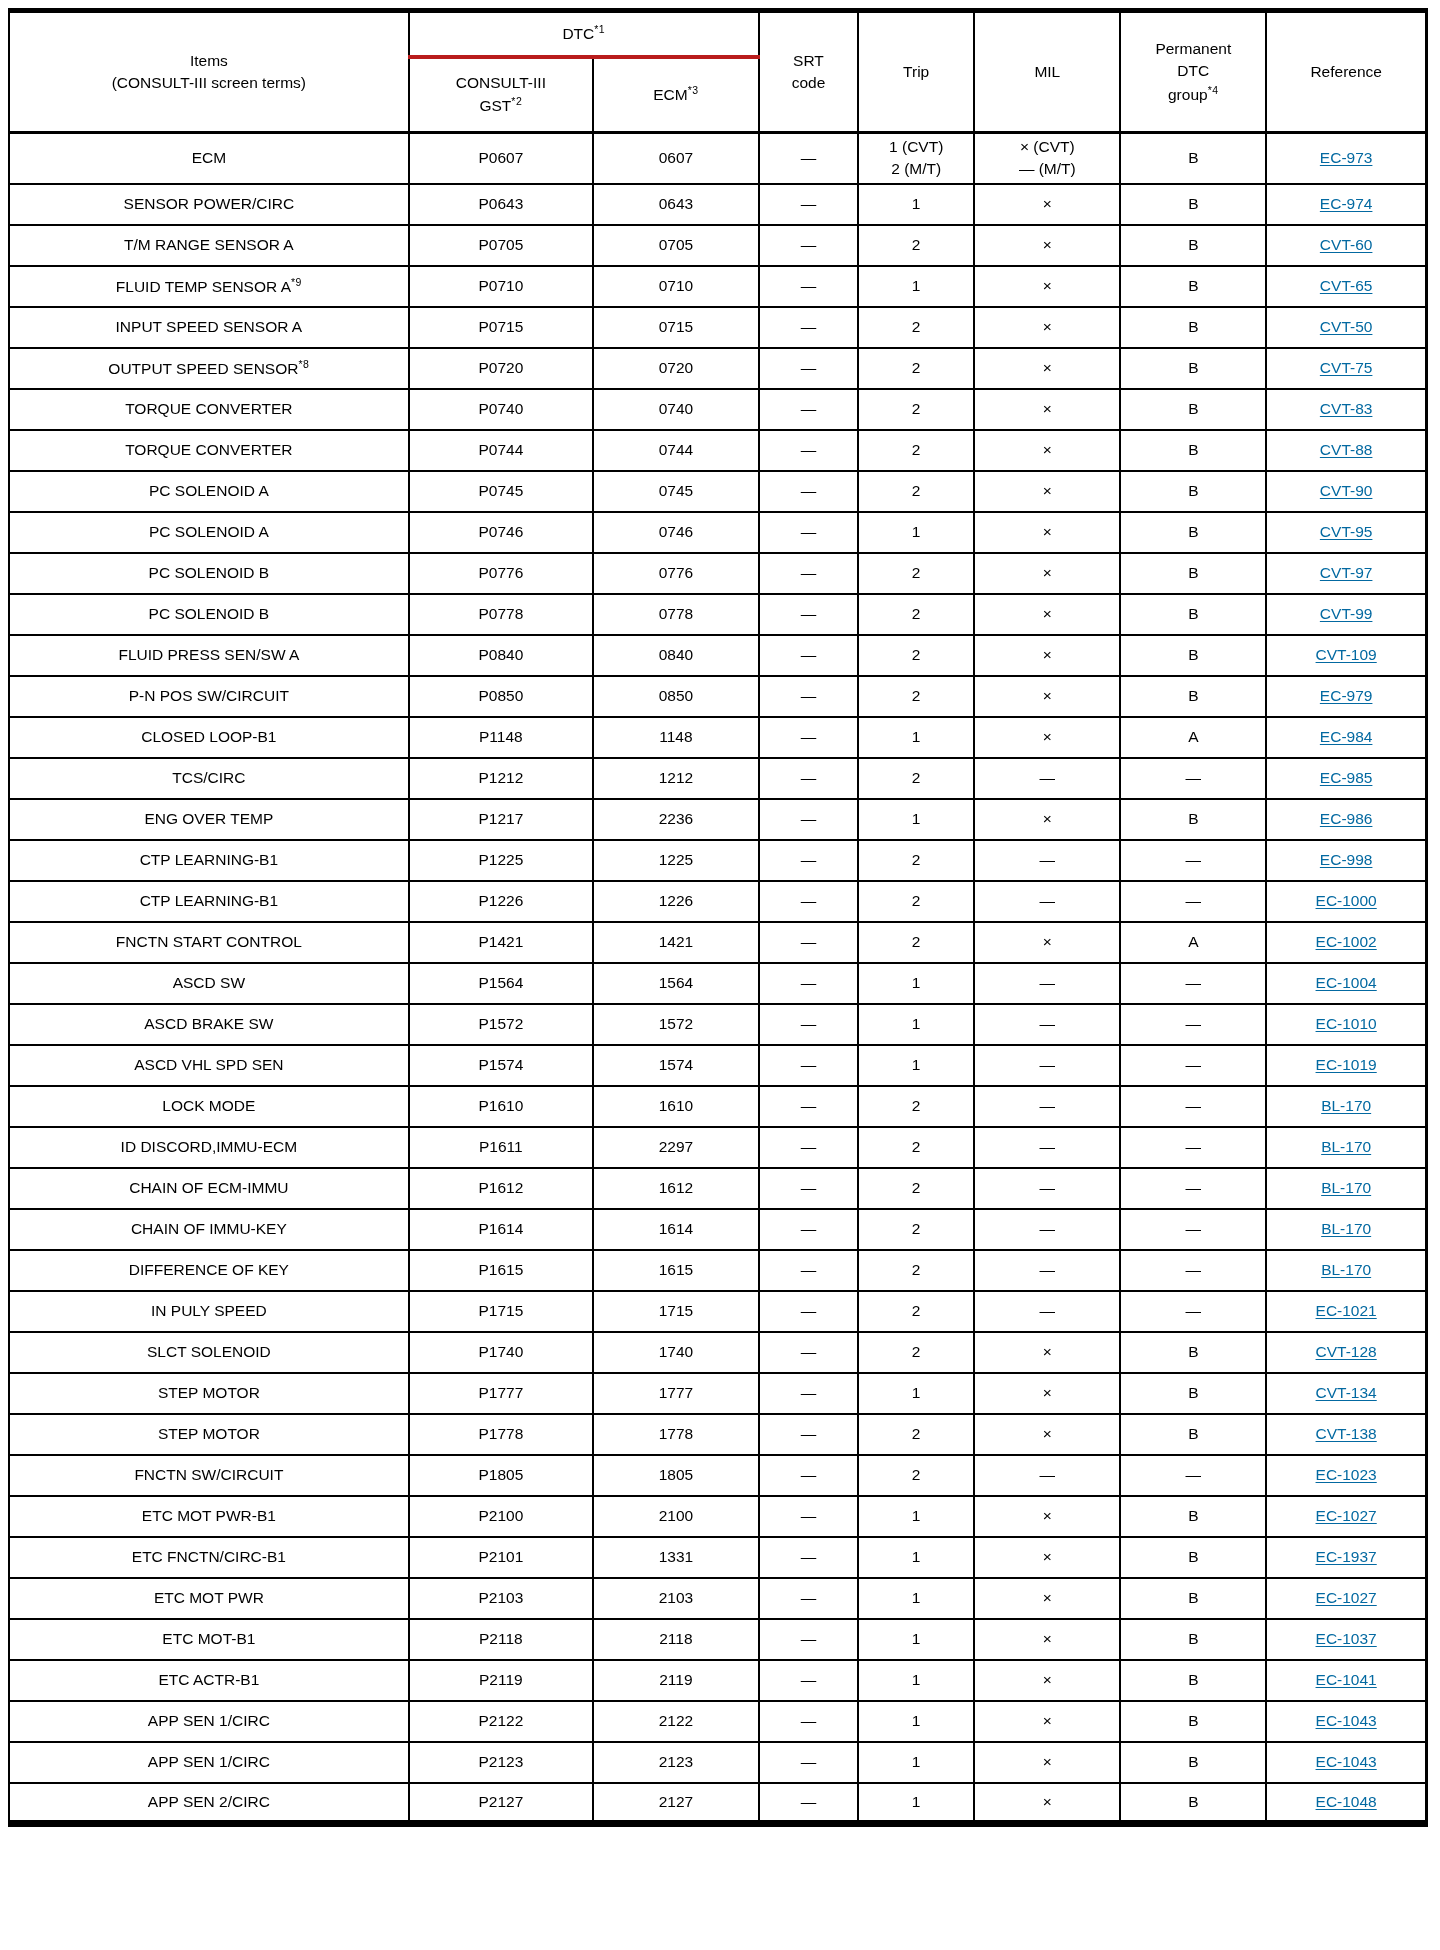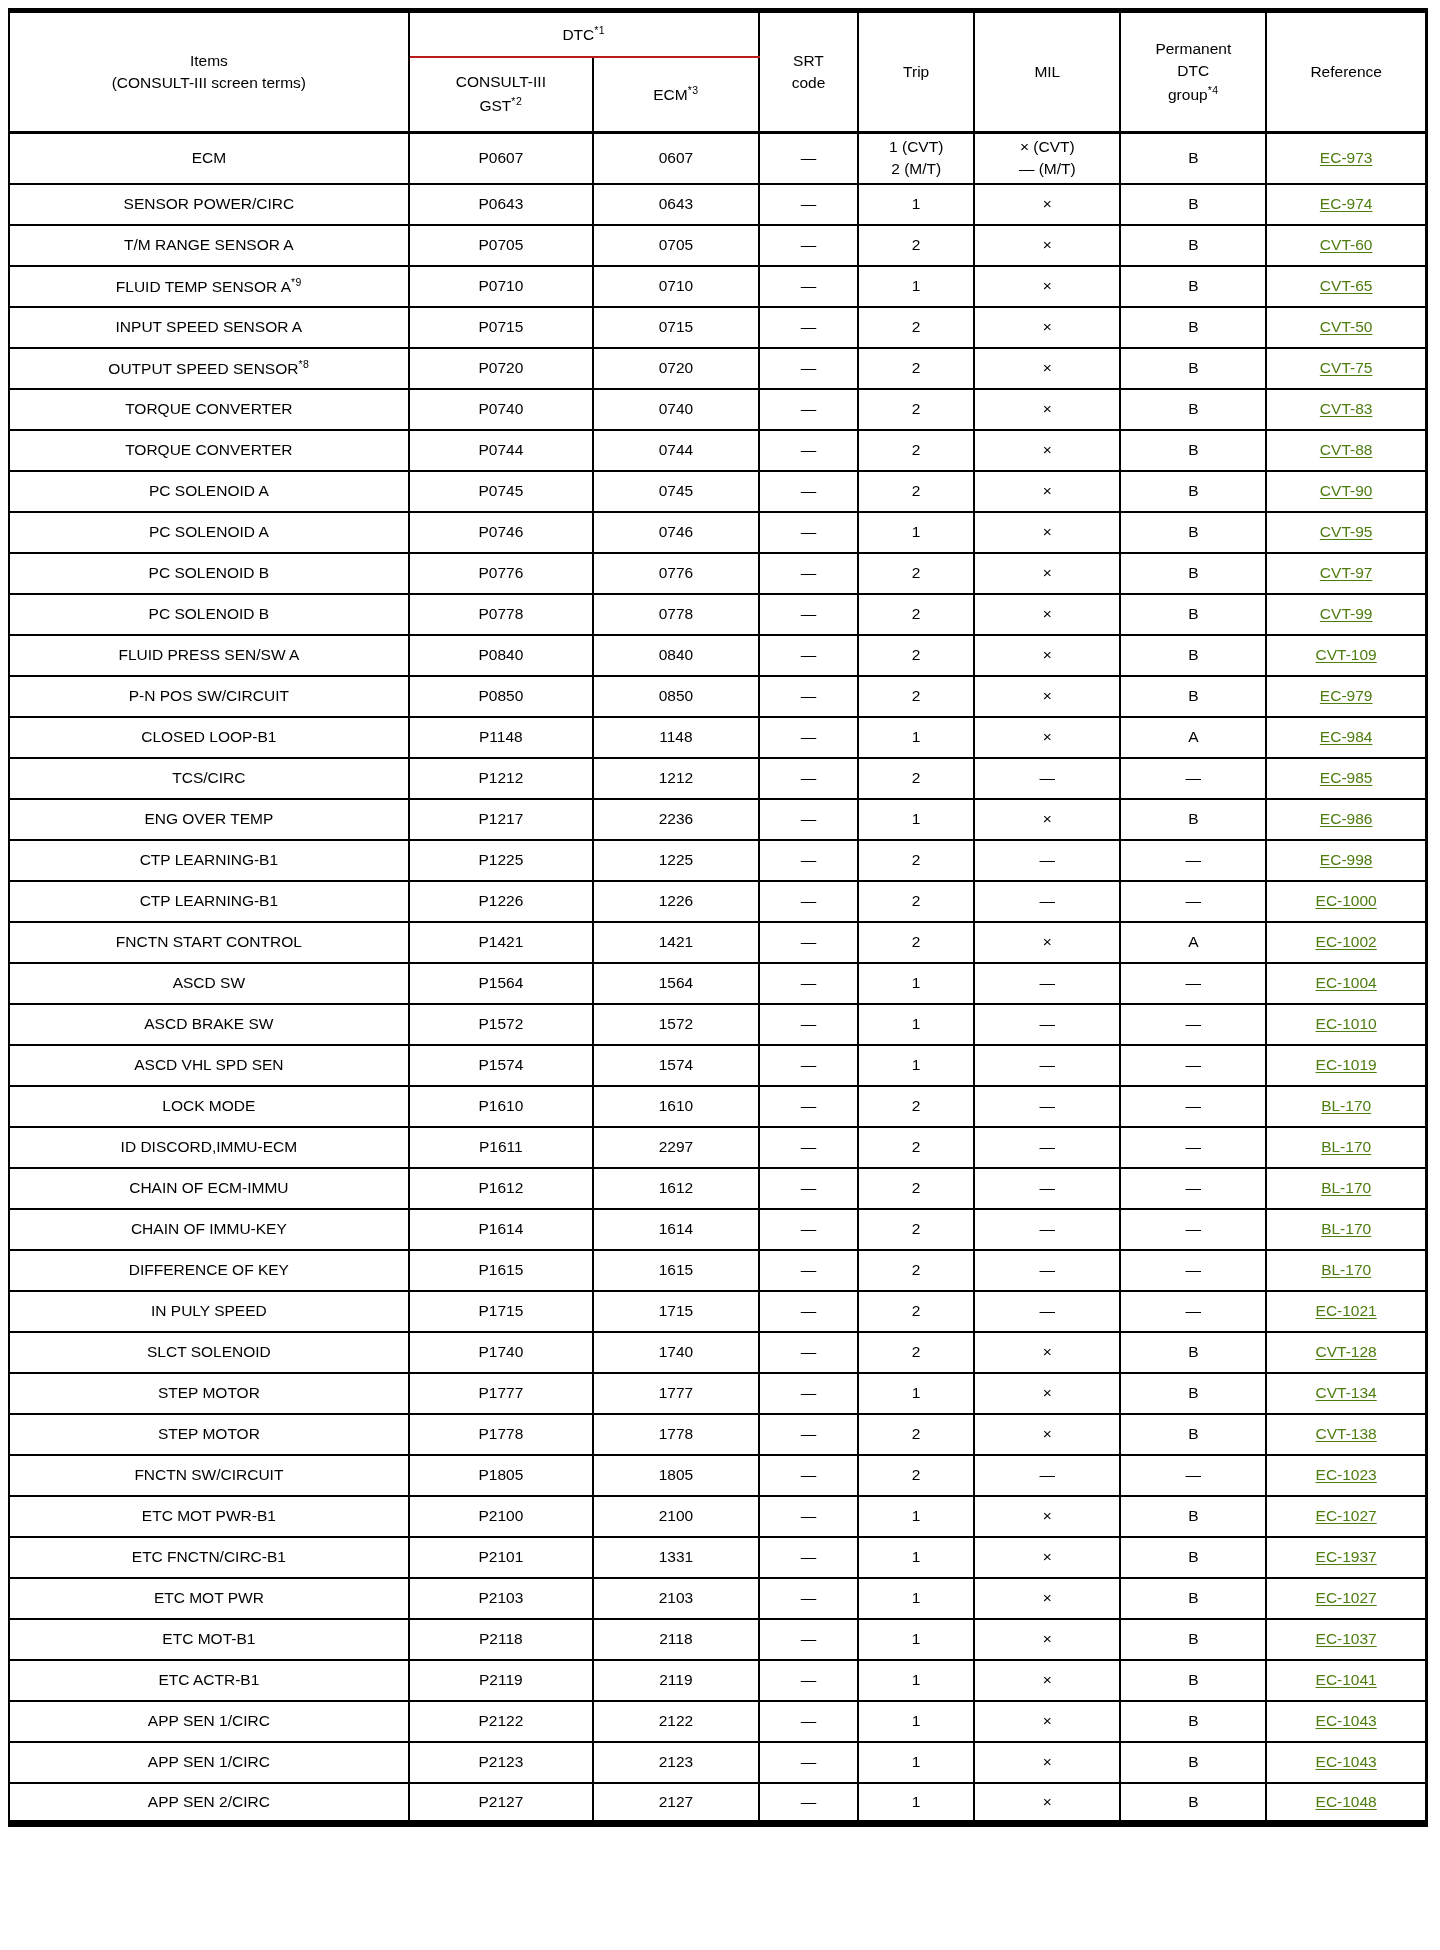--- a/index.html
+++ b/index.html
@@ -31,35 +31,35 @@
     font-size: 15.5px;
     font-weight: normal;
     text-align: center;
     vertical-align: middle;
     padding: 2px 4px;
     box-sizing: border-box;
     line-height: 1.35;
   }
   thead tr.h1 th { height: 46px; }
   thead tr.h2 th { height: 76px; }
-  thead th.dtc-span { border-bottom: 2px solid #b91c1c; }
+  thead th.dtc-span { border-bottom: 4px solid #b91c1c; }
   tbody td { height: 41px; }
   tbody tr:first-child td { border-top: 3px solid #000; }
   td.c-item {
     text-align: left;
     padding-left: 12px;
   }
   sup.fn {
     font-size: 10.5px;
     vertical-align: 6px;
     letter-spacing: 0.5px;
   }
   .small-x { font-size: 13.5px; }
   a.ref-link {
-    color: #4d7c0f;
+    color: #0369a1;
     text-decoration: underline;
     text-underline-offset: 2px;
     cursor: pointer;
   }
   .hline { line-height: 1.45; }
 </style>
 </head>
 <body>
 
 <div class="page">

